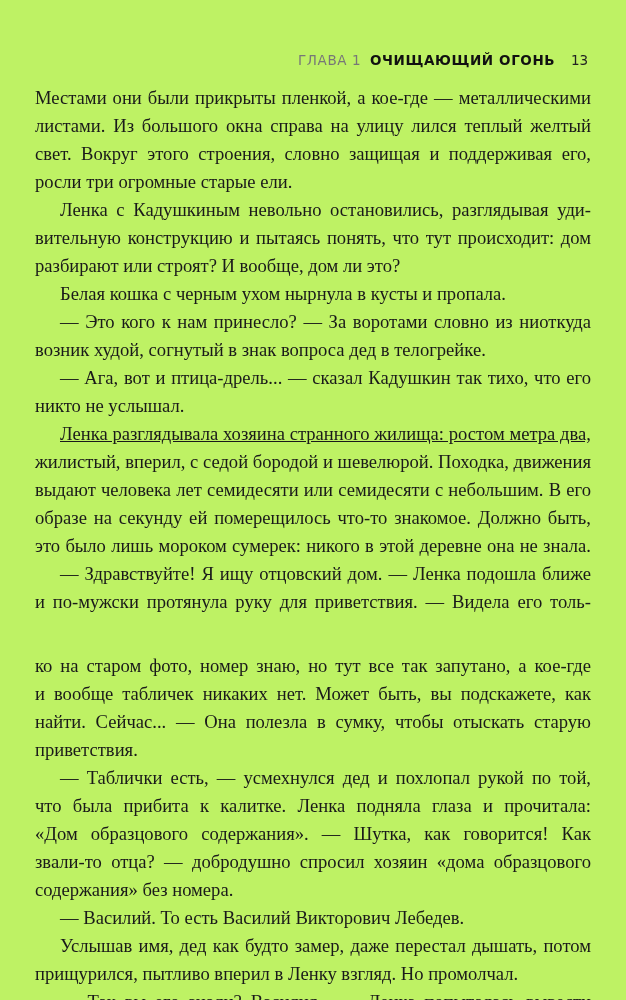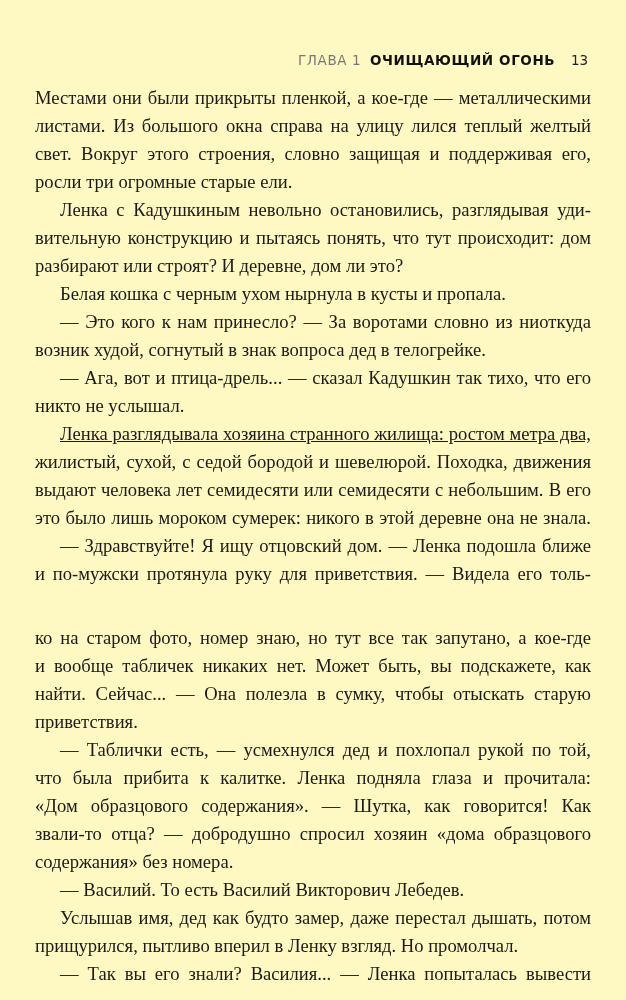--- a/index.html
+++ b/index.html
@@ -1,17 +1,17 @@
 <!DOCTYPE html>
 <html><head>
   <meta charset="utf-8">
   <style>
     html, body { margin: 0; padding: 0; background: #ffffff; }
     body { width: 626px; height: 1000px; overflow: hidden; position: relative; }
-    .page { position: absolute; left: 0; top: 0; width: 626px; height: 1000px; background: #fef9c3; }
+    .page { position: absolute; left: 0; top: 0; width: 626px; height: 1000px; background: #bef264; }
     .running-head {
       position: absolute; top: 50px; left: 0; width: 626px; height: 22px;
       font-family: "DejaVu Sans", sans-serif; font-size: 13.5px; color: #222;
     }
     .rh-chapter { position: absolute; left: 298px; top: 2px; color: #777; letter-spacing: 0.6px; }
     .rh-title { position: absolute; left: 370px; top: 2px; font-weight: bold; color: #111; letter-spacing: 0.6px; }
     .rh-page { position: absolute; left: 571px; top: 2px; color: #222; }
     .body-text {
       position: absolute; left: 35px; top: 84px; width: 556px;
       font-family: "Liberation Serif", "DejaVu Serif", serif;
@@ -31,29 +31,30 @@
     <span class="rh-page">13</span>
   </div>
 
   <div class="body-text" id="body-text">
       <div class="line" style="display: block;">Местами они были прикрыты пленкой, а кое-где — металлическими</div>
       <div class="line" style="display: block;">листами. Из большого окна справа на улицу лился теплый желтый</div>
       <div class="line" style="display: block;">свет. Вокруг этого строения, словно защищая и поддерживая его,</div>
       <div class="line last" style="display: block;">росли три огромные старые ели.</div>
       <div class="line indent" style="display: block;">Ленка с Кадушкиным невольно остановились, разглядывая уди-</div>
       <div class="line" style="display: block;">вительную конструкцию и пытаясь понять, что тут происходит: дом</div>
-      <div class="line last" style="display: block;">разбирают или строят? И деревне, дом ли это?</div>
+      <div class="line last" style="display: block;">разбирают или строят? И вообще, дом ли это?</div>
       <div class="line indent last" style="display: block;">Белая кошка с черным ухом нырнула в кусты и пропала.</div>
       <div class="line indent" style="display: block;">— Это кого к нам принесло? — За воротами словно из ниоткуда</div>
       <div class="line last" style="display: block;">возник худой, согнутый в знак вопроса дед в телогрейке.</div>
       <div class="line indent" style="display: block;">— Ага, вот и птица-дрель... — сказал Кадушкин так тихо, что его</div>
       <div class="line last" style="display: block;">никто не услышал.</div>
       <div class="line indent" style="display: block; text-decoration: underline;">Ленка разглядывала хозяина странного жилища: ростом метра два,</div>
-      <div class="line" style="display: block;">жилистый, сухой, с седой бородой и шевелюрой. Походка, движения</div>
+      <div class="line" style="display: block;">жилистый, вперил, с седой бородой и шевелюрой. Походка, движения</div>
       <div class="line" style="display: block;">выдают человека лет семидесяти или семидесяти с небольшим. В его</div>
+      <div class="line" style="display: block;">образе на секунду ей померещилось что-то знакомое. Должно быть,</div>
       <div class="line" style="display: block;">это было лишь мороком сумерек: никого в этой деревне она не знала.</div>
       <div class="line indent" style="display: block;">— Здравствуйте! Я ищу отцовский дом. — Ленка подошла ближе</div>
       <div class="line" style="display: block;">и по-мужски протянула руку для приветствия. — Видела его толь-</div>
       <div class="line" style="display: block; margin-top: 36px;">ко на старом фото, номер знаю, но тут все так запутано, а кое-где</div>
       <div class="line" style="display: block;">и вообще табличек никаких нет. Может быть, вы подскажете, как</div>
       <div class="line" style="display: block;">найти. Сейчас... — Она полезла в сумку, чтобы отыскать старую</div>
       <div class="line last" style="display: block;">приветствия.</div>
       <div class="line indent" style="display: block;">— Таблички есть, — усмехнулся дед и похлопал рукой по той,</div>
       <div class="line" style="display: block;">что была прибита к калитке. Ленка подняла глаза и прочитала:</div>
       <div class="line" style="display: block;">«Дом образцового содержания». — Шутка, как говорится! Как</div>

